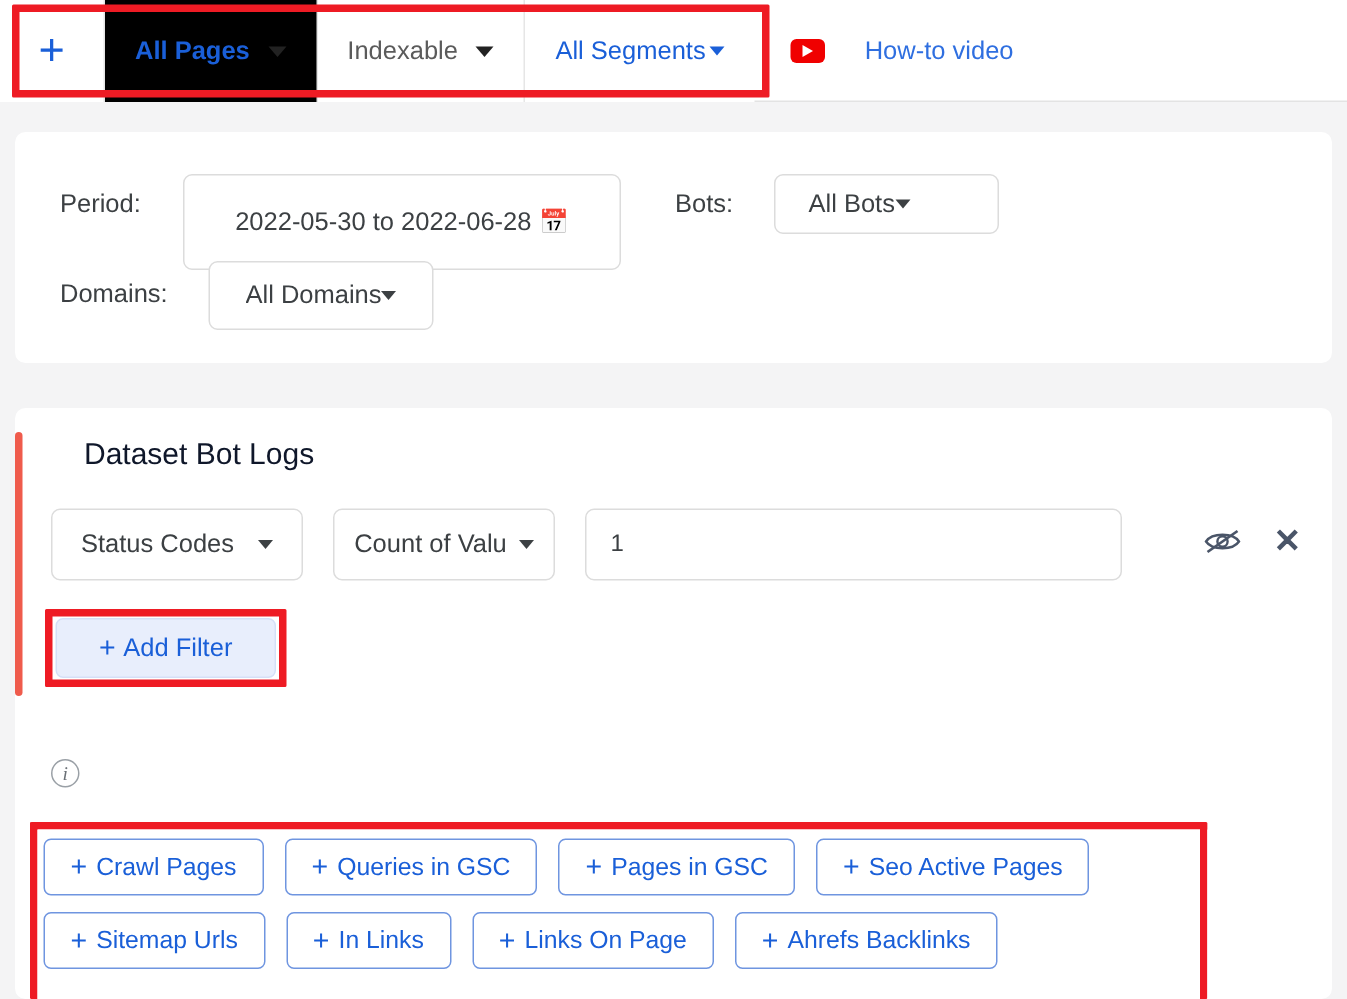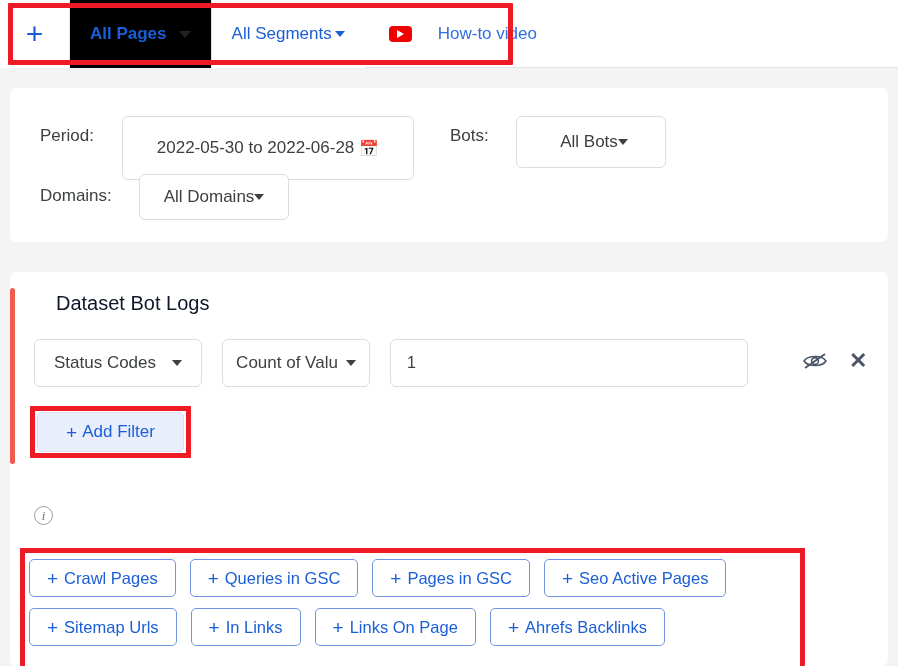--- a/index.html
+++ b/index.html
@@ -71,22 +71,22 @@
     display: flex; align-items: center; justify-content: center;
     font-size: 17px; color: #3c4043; cursor: pointer; overflow: hidden;
     white-space: nowrap;
   }
   .cal { margin-left: 5px; font-size: 16px; color: #3c4043; }
 
   
   #period-label   { position: absolute; left: 40px;  top: 126px; }
   #period-field   { position: absolute; left: 122px; top: 116px; width: 292px; height: 64px; }
   #bots-label     { position: absolute; left: 450px; top: 126px; }
-  #bots-field     { position: absolute; left: 516px; top: 116px; width: 150px; height: 52px;
-                    justify-content: center; padding: 0 16px 0 22px; }
+  #bots-field     { position: absolute; left: 516px; top: 116px; width: 150px; height: 40px;
+                    justify-content: flex-start; padding: 0 16px 0 22px; }
   #domains-label  { position: absolute; left: 40px;  top: 186px; }
   #domains-field  { position: absolute; left: 139px; top: 174px; width: 150px; height: 46px;
                     justify-content: center; padding: 0 0; }
   #domains-field .txt { overflow: hidden; max-width: 103px; }
 
   
   #dataset-title {
     position: absolute; left: 34px; top: 292px;
     font-size: 20px; color: #0f172a; margin-left: 22px;
   }
@@ -155,20 +155,24 @@
   <div class="topbar">
     <div class="tab plus">
       <span>+</span>
     </div>
 
     <div class="tab active">
       <span>All Pages</span>
       <span class="caret"></span>
     </div>
 
+    <div class="tab plain">
+      <span>Indexable</span>
+      <span class="caret"></span>
+    </div>
 
     <div class="tab link">
       <span>All Segments</span>
       <span class="caret blue"></span>
     </div>
 
     <div class="howto">
       <span class="yt"></span>
       <span>How-to video</span>
     </div>

